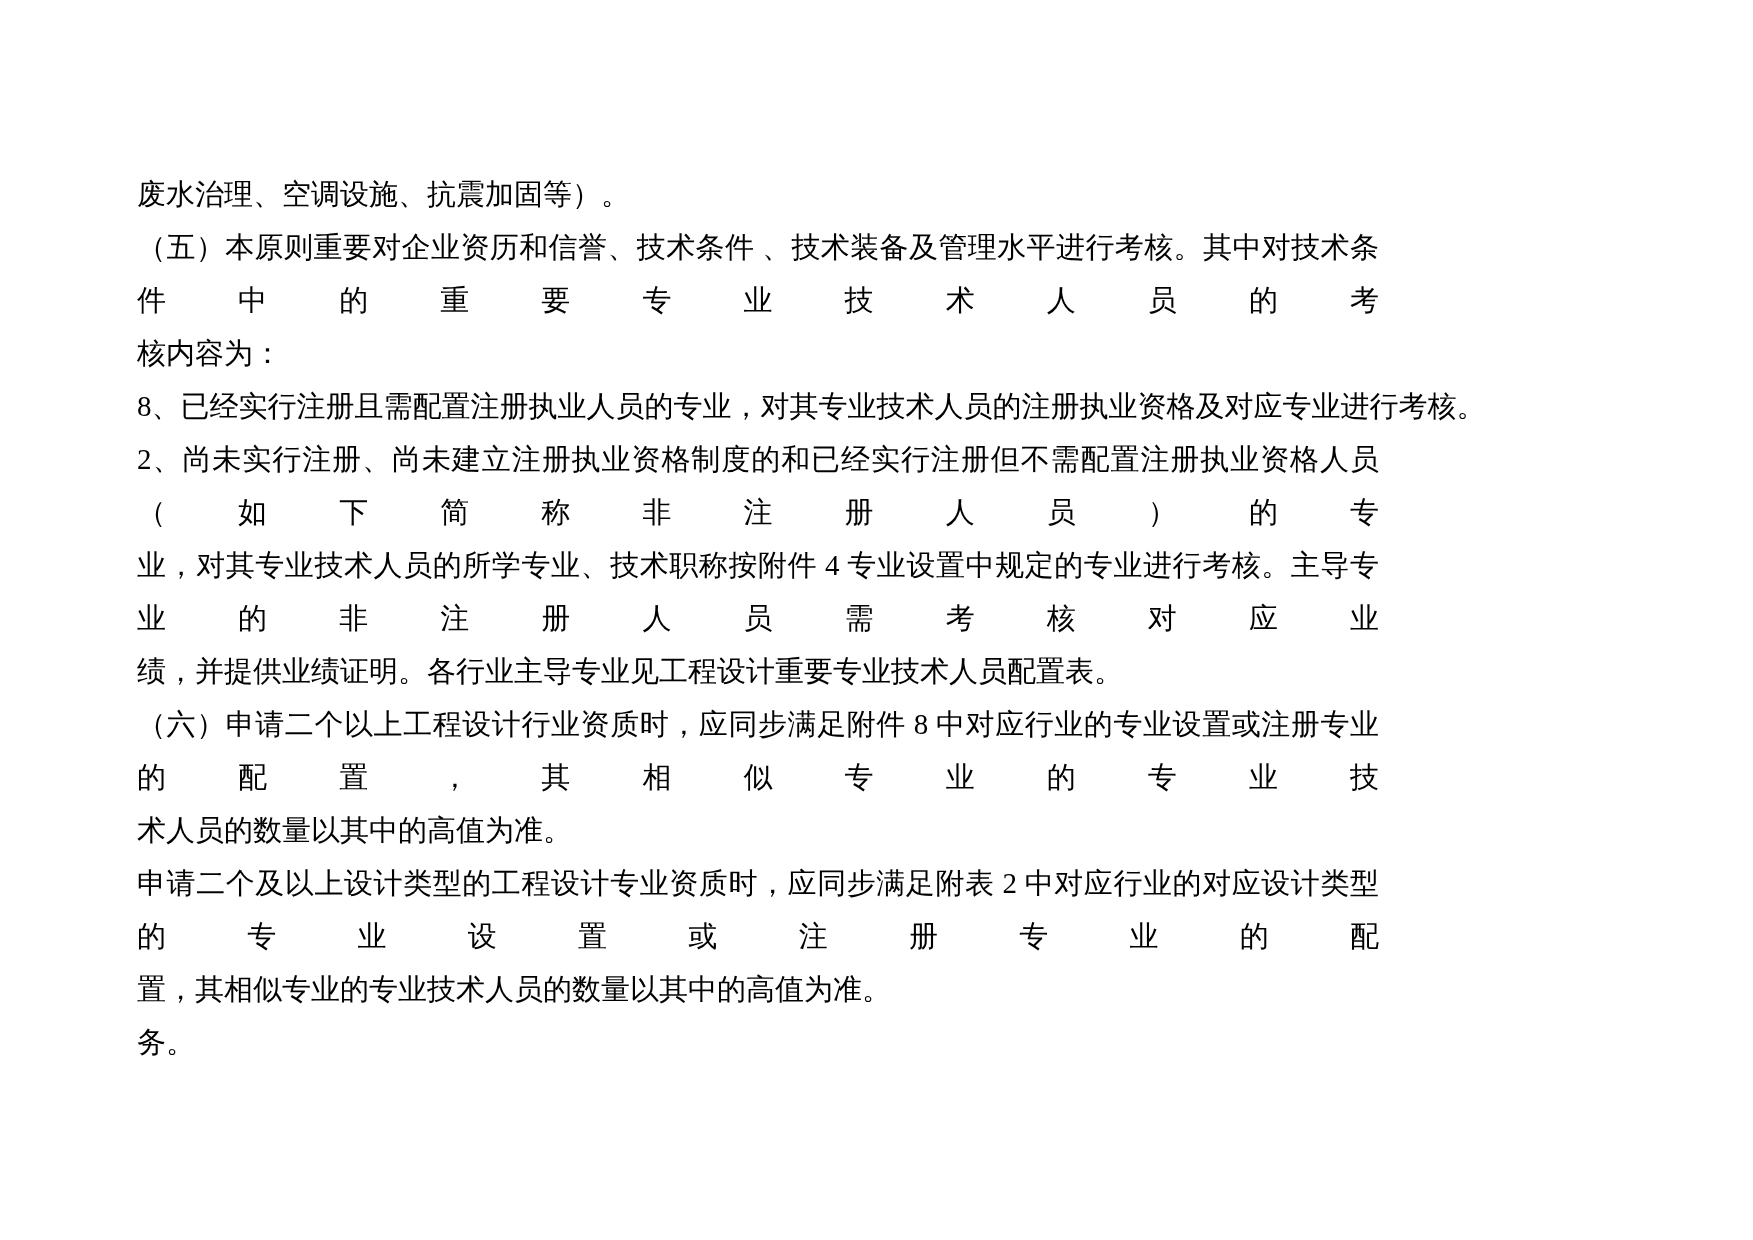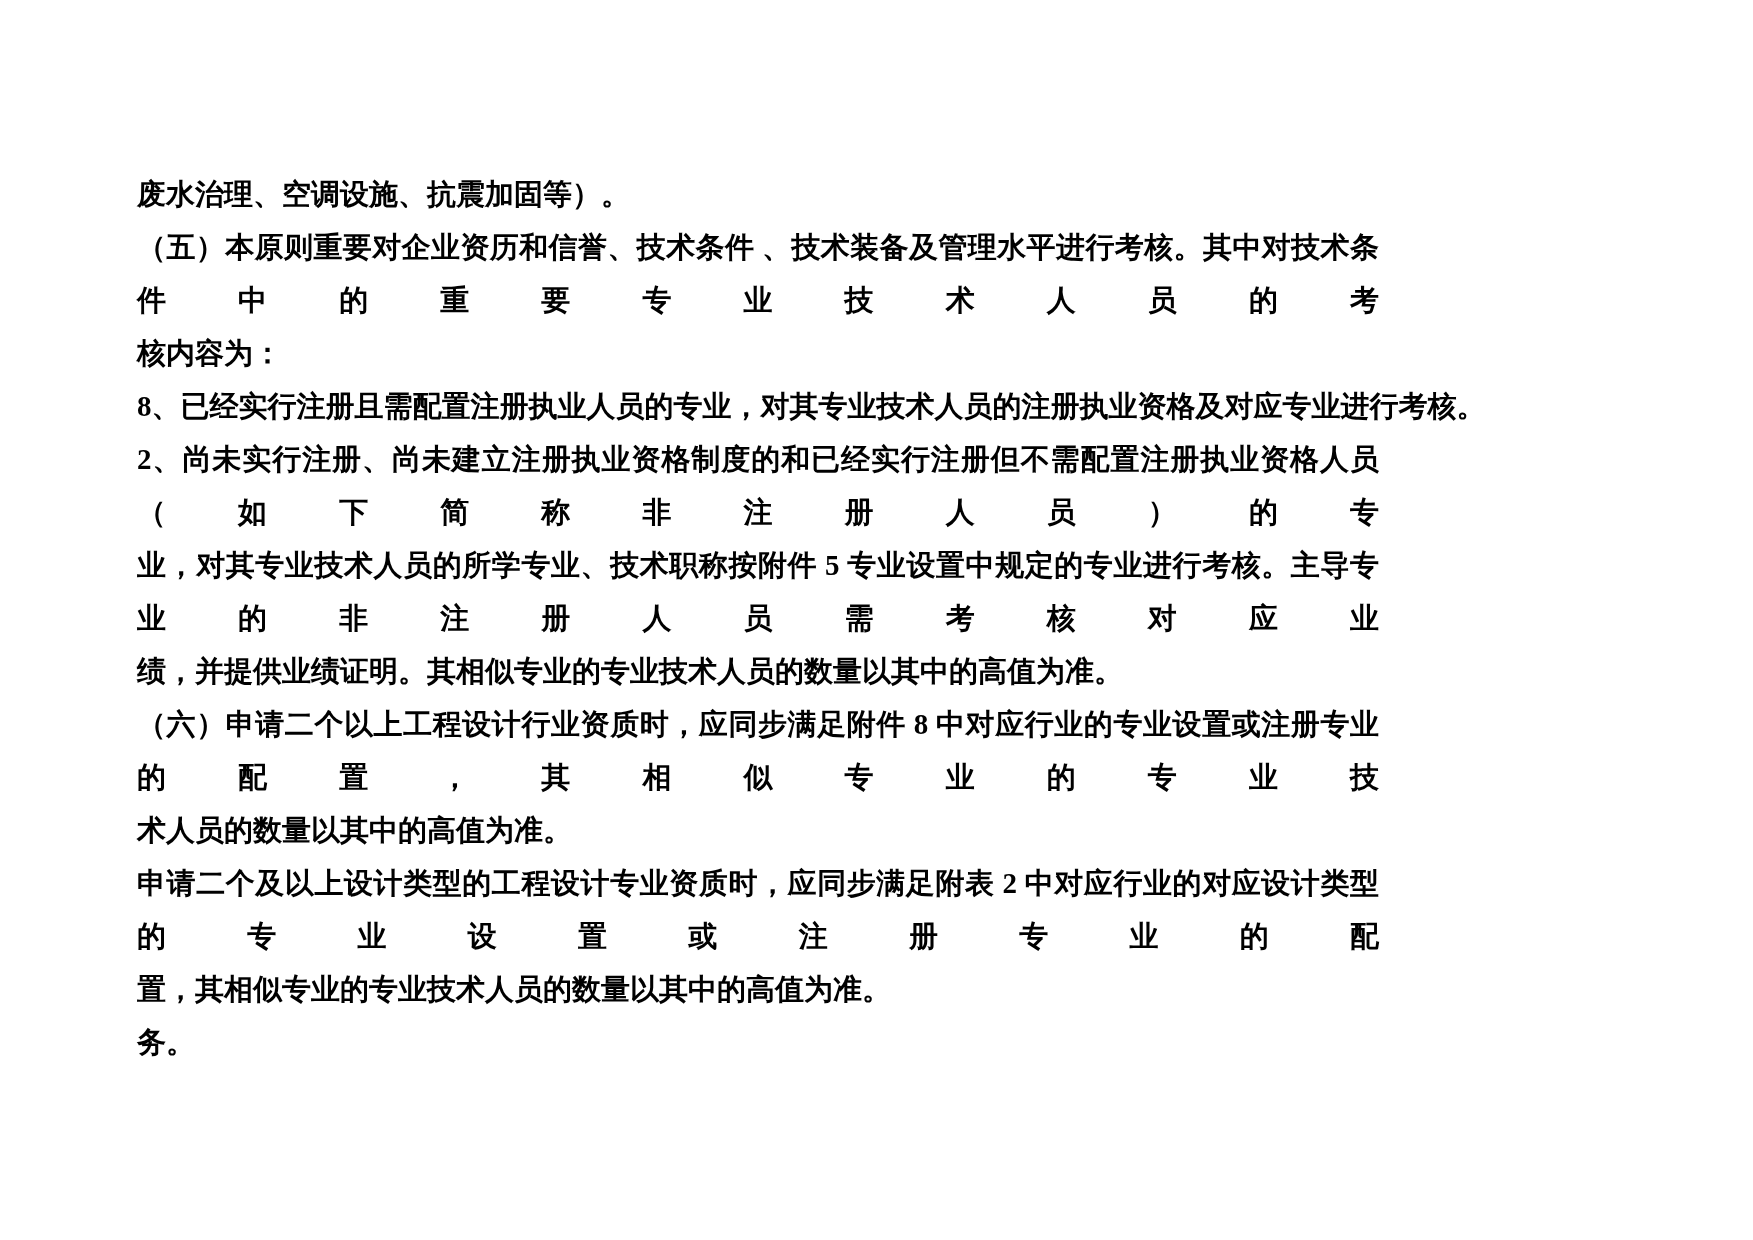--- a/index.html
+++ b/index.html
@@ -17,21 +17,20 @@
   }
   .doc {
     position: absolute;
     left: 137px;
     top: 168px;
     width: 1242px;
     font-family: "Liberation Serif", "DejaVu Serif", serif;
     font-size: 29px;
     line-height: 53px;
     color: #000000;
-    font-weight: bold;
   }
   .text-line {
     width: 100%;
     text-align: left;
     white-space: nowrap;
   }
   .text-line.fill {
     white-space: normal;
     text-align: justify;
     -moz-text-align-last: justify;
@@ -41,21 +40,21 @@
 </head>
 <body>
 
 <div class="page">
   <div class="doc">
       <div class="text-line">废水治理、空调设施、抗震加固等）。</div>
       <div class="text-line fill">（五）本原则重要对企业资历和信誉、技术条件 、技术装备及管理水平进行考核。其中对技术条件中的重要专业技术人员的考</div>
       <div class="text-line">核内容为：</div>
       <div class="text-line">8、已经实行注册且需配置注册执业人员的专业，对其专业技术人员的注册执业资格及对应专业进行考核。</div>
       <div class="text-line fill">2、尚未实行注册、尚未建立注册执业资格制度的和已经实行注册但不需配置注册执业资格人员（如下简称非注册人员）的专</div>
-      <div class="text-line fill">业，对其专业技术人员的所学专业、技术职称按附件 5 专业设置中规定的专业进行考核。主导专业的非注册人员需考核对应业</div>
-      <div class="text-line">绩，并提供业绩证明。其相似专业的专业技术人员的数量以其中的高值为准。</div>
+      <div class="text-line fill">业，对其专业技术人员的所学专业、技术职称按附件 4 专业设置中规定的专业进行考核。主导专业的非注册人员需考核对应业</div>
+      <div class="text-line">绩，并提供业绩证明。各行业主导专业见工程设计重要专业技术人员配置表。</div>
       <div class="text-line fill">（六）申请二个以上工程设计行业资质时，应同步满足附件 8 中对应行业的专业设置或注册专业的配置，其相似专业的专业技</div>
       <div class="text-line">术人员的数量以其中的高值为准。</div>
       <div class="text-line fill">申请二个及以上设计类型的工程设计专业资质时，应同步满足附表 2 中对应行业的对应设计类型的专业设置或注册专业的配</div>
       <div class="text-line">置，其相似专业的专业技术人员的数量以其中的高值为准。</div>
       <div class="text-line">务。</div>
     </div>
 </div>
 
 </body></html>

